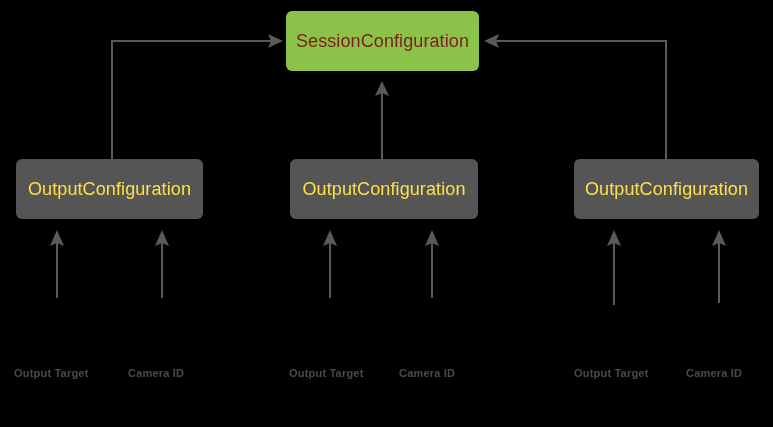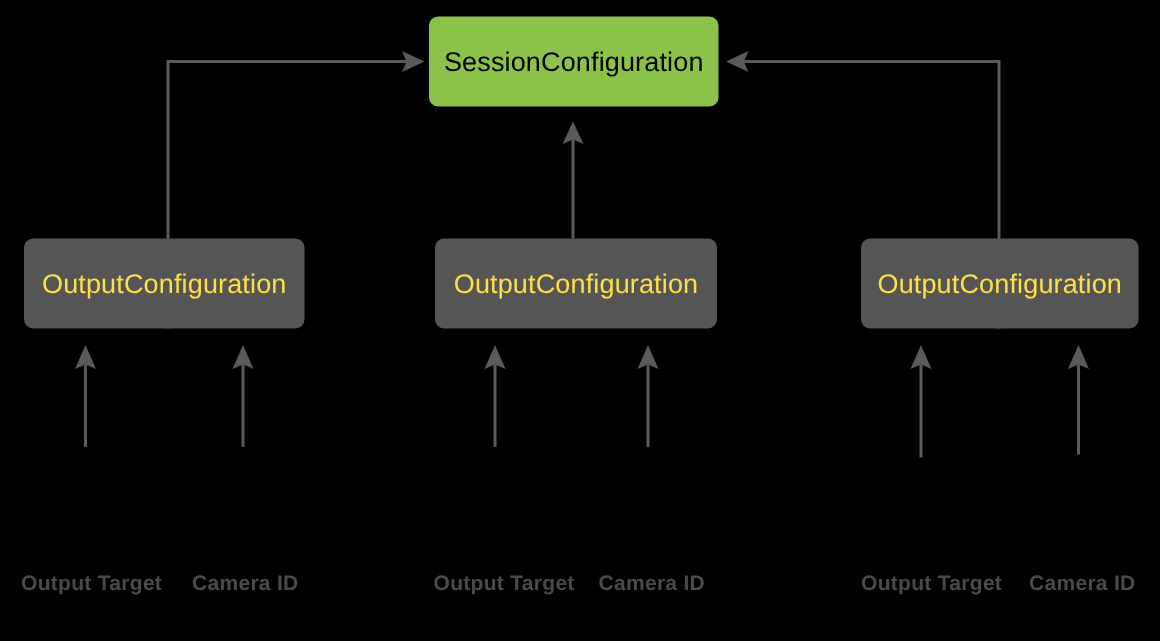--- a/index.html
+++ b/index.html
@@ -26,39 +26,39 @@
     box-sizing: border-box;
     text-align: center;
     letter-spacing: 0.1px;
   }
   .node-session {
     left: 286px;
     top: 11px;
     width: 193px;
     height: 60px;
     background: #8BC34A;
-    color: #000000;
+    color: #7f1d1d;
     font-size: 18px;
   }
   .node-output {
     top: 159px;
     height: 60px;
     background: #555555;
     color: #fde047;
     font-size: 18px;
   }
   .node-output.g0 { left: 16px;  width: 187px; }
   .node-output.g1 { left: 290px; width: 188px; }
   .node-output.g2 { left: 574px; width: 185px; }
 
   .leaf-label {
     position: absolute;
-    top: 380px;
+    top: 367px;
     color: #4a4a4a;
-    font-size: 14px;
+    font-size: 11px;
     font-weight: bold;
     white-space: nowrap;
     letter-spacing: 0.2px;
   }
 
   .edge-layer {
     position: absolute;
     left: 0;
     top: 0;
     width: 773px;

